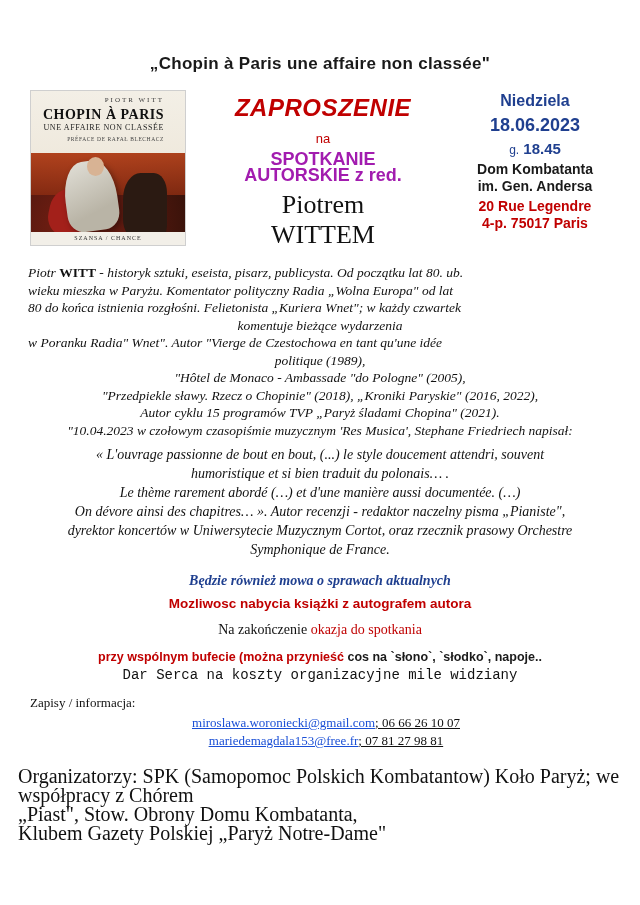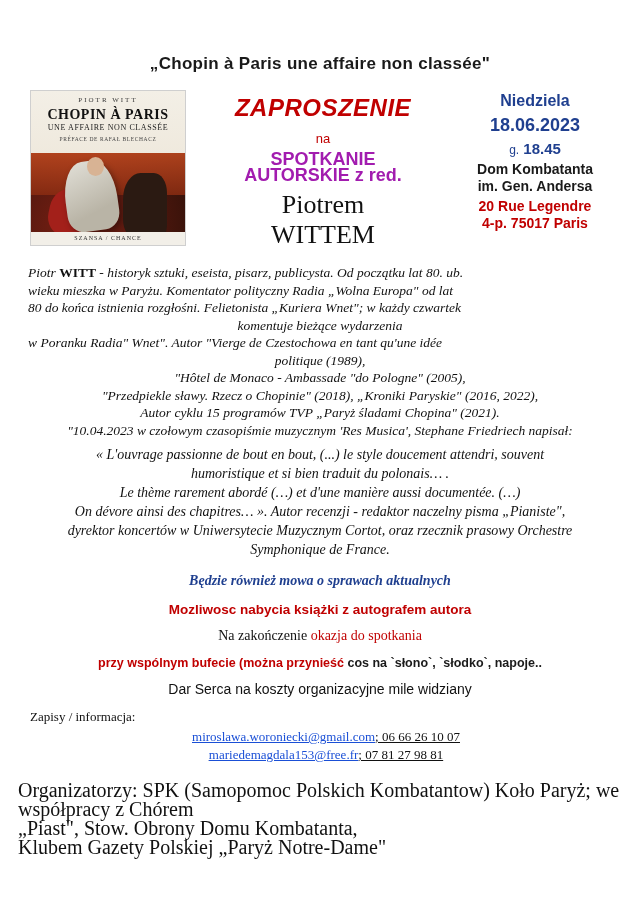--- a/index.html
+++ b/index.html
@@ -48,22 +48,22 @@
     overflow: hidden;
     border: 1px solid #cfcfcf;
     background: #e8e4dc;
   }
   .cover-top {
     position: absolute;
     left: 0; top: 0; right: 0;
     height: 66px;
     background: linear-gradient(180deg,#f3efe6 0%, #efe9dd 100%);
     box-sizing: border-box;
-    padding: 5px 6px 0 6px;
-    text-align: center;
+    padding: 5px 21px 0 6px;
+    text-align: right;
   }
   .cover-author {
     font-family: "Liberation Serif", serif;
     font-size: 7px;
     letter-spacing: 2px;
     color: #3a3a3a;
   }
   .cover-title {
     font-family: "Liberation Serif", serif;
     font-weight: bold;
@@ -261,42 +261,42 @@
     color: #111;
     margin-top: 8px;
     line-height: 20px;
     letter-spacing: 0.6px;
   }
   .prog-3 {
     font-family: "Liberation Sans", sans-serif;
     font-weight: bold;
     font-size: 13.5px;
     color: #c00000;
-    margin-top: 13px;
+    margin-top: 7px;
   }
   .prog-4 {
     font-family: "Liberation Serif", serif;
     font-size: 14px;
     color: #111;
     margin-top: 11px;
   }
   .prog-4 .red { color: #c00000; }
   .prog-5 {
     font-family: "Liberation Sans", sans-serif;
     font-weight: bold;
     font-size: 12.5px;
     color: #c00000;
     margin-top: 12px;
   }
   .prog-5 .dk { color: #1a1a1a; font-weight: bold; }
   .prog-6 {
-    font-family: Liberation Sans, sans-serif;
-    font-size: 14px;
-    color: #111;
-    margin-top: 11px;
+    font-family: Liberation Mono, monospace;
+    font-size: 14px;
+    color: #111;
+    margin-top: 3px;
   }
 
   
   .contact {
     margin-top: 12px;
     padding-left: 12px;
     font-family: "Liberation Serif", serif;
     font-size: 13px;
     color: #111;
   }

